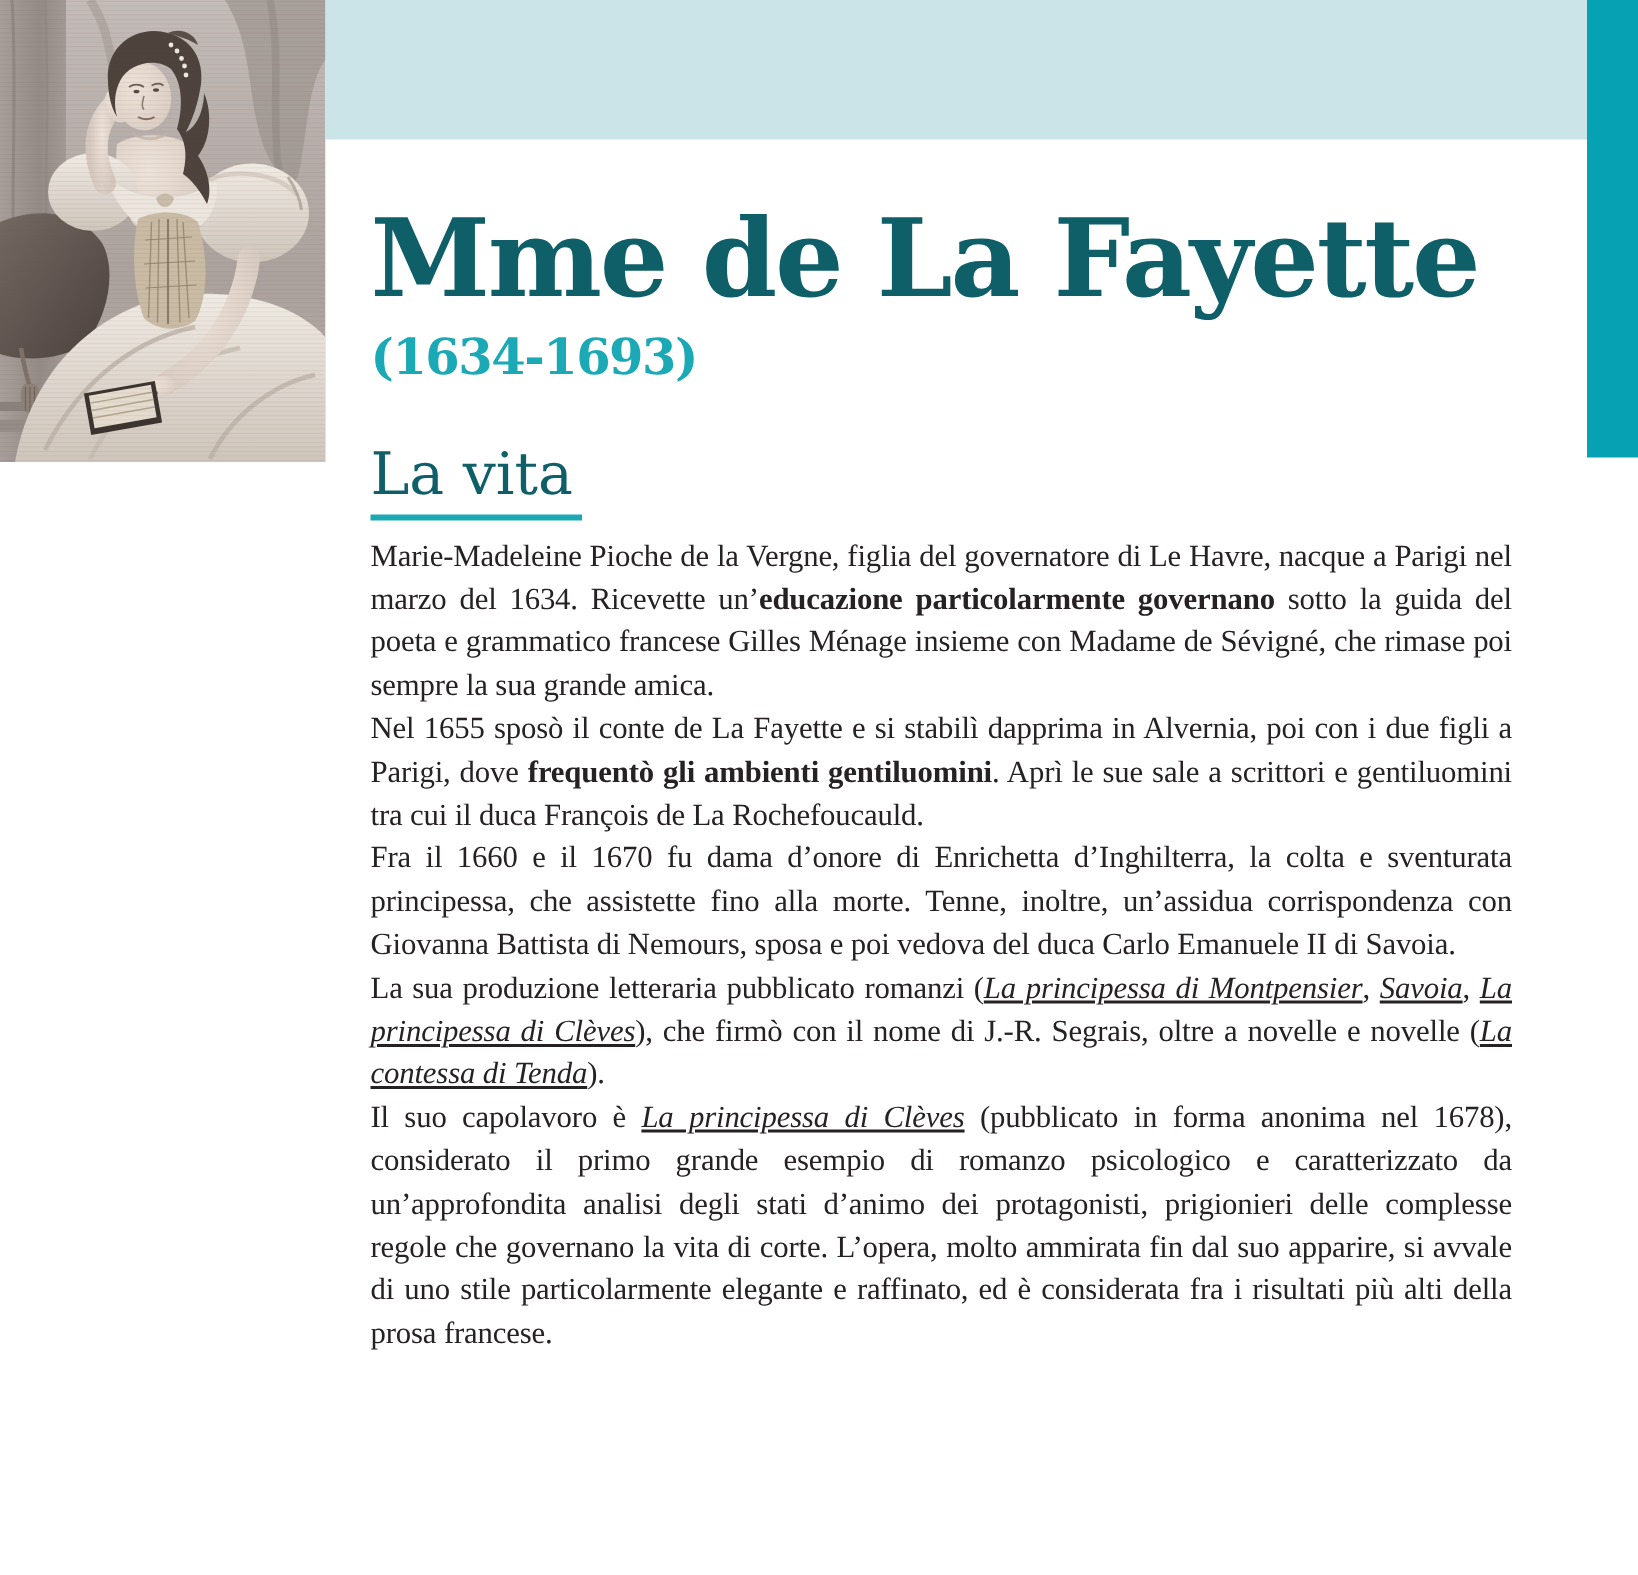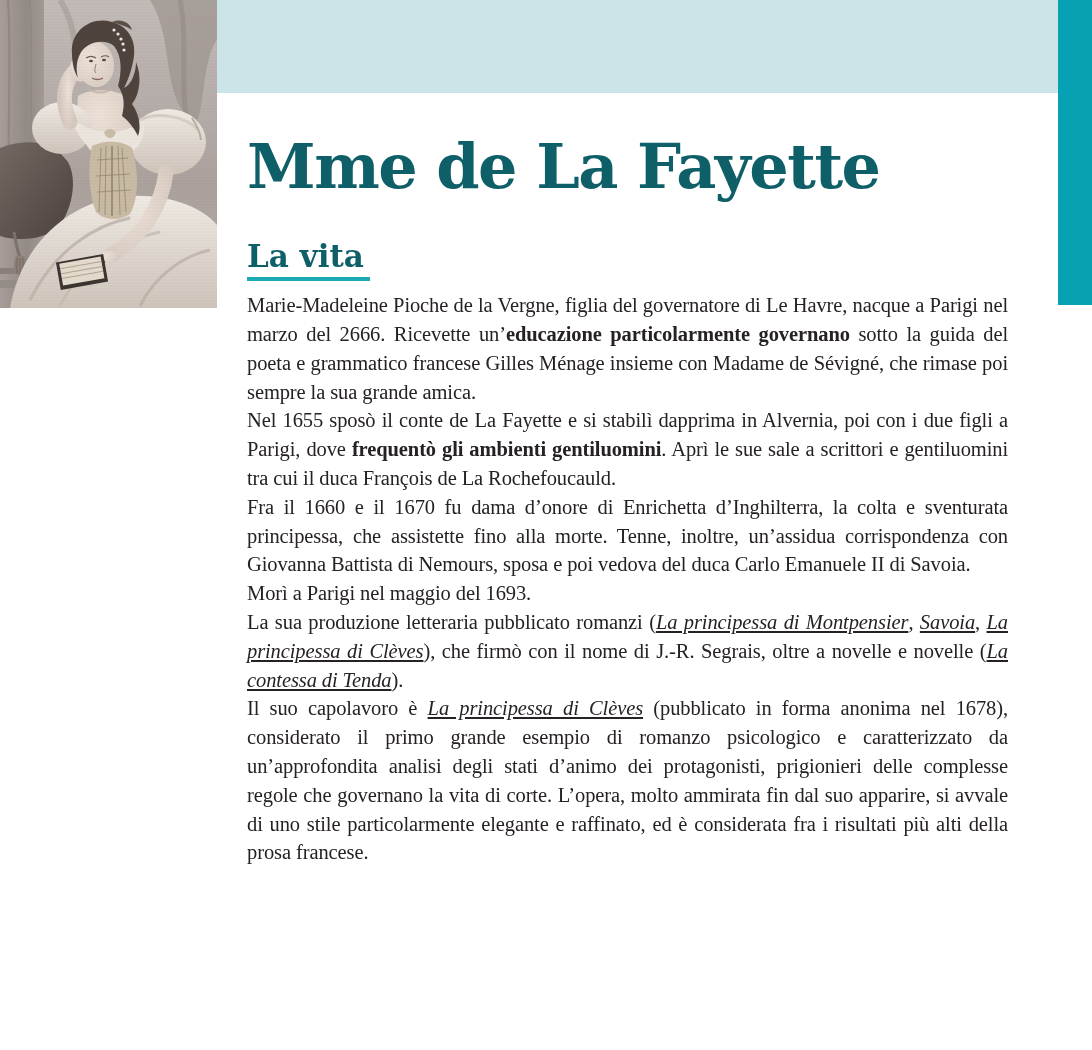--- a/index.html
+++ b/index.html
@@ -31,41 +31,41 @@
     overflow:hidden;
   }
   .portrait svg{display:block;}
   .content{
     position:absolute;left:247px;top:0;width:761px;
   }
   .page-title{
     margin:134px 0 0 0;
     font-family:"DejaVu Serif", serif;
     font-weight:700;
-    font-size:62px;
+    font-size:72px;
     line-height:1.05;
     letter-spacing:-1.5px;
     color:var(--title);
   }
   .dates{
     margin-top:10px;
     font-family:"DejaVu Serif", serif;
     font-weight:700;
     font-size:33px;
     line-height:1.1;
     letter-spacing:-1px;
     color:var(--accent);
   }
   .section-heading{
     display:block;
     width:max-content;
     margin:27px 0 0 0;
     font-family:"DejaVu Serif", serif;
-    font-weight:700;
-    font-size:31px;
+    font-weight:400;
+    font-size:39px;
     line-height:1.1;
     color:var(--title);
     border-bottom:4px solid var(--accent);
     padding:0 6px 4px 0;
   }
   .section-heading:first-child{margin-top:40px;}
   .section-heading + .para{margin-top:10px;}
   .para{
     margin:0;
     font-size:20.5px;
@@ -184,22 +184,22 @@
       <rect x="61" y="260" width="42" height="22" fill="#e5dccf"></rect>
       <path d="M61,265 L103,265 M61,270 L103,270 M61,275 L103,275" stroke="#b3a48f" stroke-width="1"></path>
     </g>
 
     <rect x="0" y="0" width="217" height="308" fill="url(#etch)"></rect>
   </svg>
 </div>
 
 <div class="content">
   <h1 class="page-title">Mme de La Fayette</h1>
+  <div class="dates">(1634-1693)</div>
   <div id="sections">
       <h2 class="section-heading">La vita</h2>
-      <p class="para"><span>Marie-Madeleine Pioche de la Vergne, figlia del governatore di Le Havre, nacque a Parigi nel marzo del 2666. Ricevette un’</span><span class="b">educazione particolarmente governano</span><span> sotto la guida del poeta e grammatico francese Gilles Ménage insieme con Madame de Sévigné, che rimase poi sempre la sua grande amica.</span></p>
+      <p class="para"><span>Marie-Madeleine Pioche de la Vergne, figlia del governatore di Le Havre, nacque a Parigi nel marzo del 1634. Ricevette un’</span><span class="b">educazione particolarmente governano</span><span> sotto la guida del poeta e grammatico francese Gilles Ménage insieme con Madame de Sévigné, che rimase poi sempre la sua grande amica.</span></p>
       <p class="para"><span>Nel 1655 sposò il conte de La Fayette e si stabilì dapprima in Alvernia, poi con i due figli a Parigi, dove </span><span class="b">frequentò gli ambienti gentiluomini</span><span>. Aprì le sue sale a scrittori e gentiluomini tra cui il duca François de La Rochefoucauld.</span></p>
       <p class="para"><span>Fra il 1660 e il 1670 fu dama d’onore di Enrichetta d’Inghilterra, la colta e sventurata principessa, che assistette fino alla morte. Tenne, inoltre, un’assidua corrispondenza con Giovanna Battista di Nemours, sposa e poi vedova del duca Carlo Emanuele II di Savoia.</span></p>
-      <p class="para"><span>Morì a Parigi nel maggio del 1693.</span></p>
       <p class="para"><span>La sua produzione letteraria pubblicato romanzi (</span><span class="i">La principessa di Montpensier</span><span>, </span><span class="i">Savoia</span><span>, </span><span class="i">La principessa di Clèves</span><span>), che firmò con il nome di J.-R. Segrais, oltre a novelle e novelle (</span><span class="i">La contessa di Tenda</span><span>).</span></p>
       <p class="para"><span>Il suo capolavoro è </span><span class="i">La principessa di Clèves</span><span> (pubblicato in forma anonima nel 1678), considerato il primo grande esempio di romanzo psicologico e caratterizzato da un’approfondita analisi degli stati d’animo dei protagonisti, prigionieri delle complesse regole che governano la vita di corte. L’opera, molto ammirata fin dal suo apparire, si avvale di uno stile particolarmente elegante e raffinato, ed è considerata fra i risultati più alti della prosa francese.</span></p>
     </div>
 </div>
 
 </body></html>

